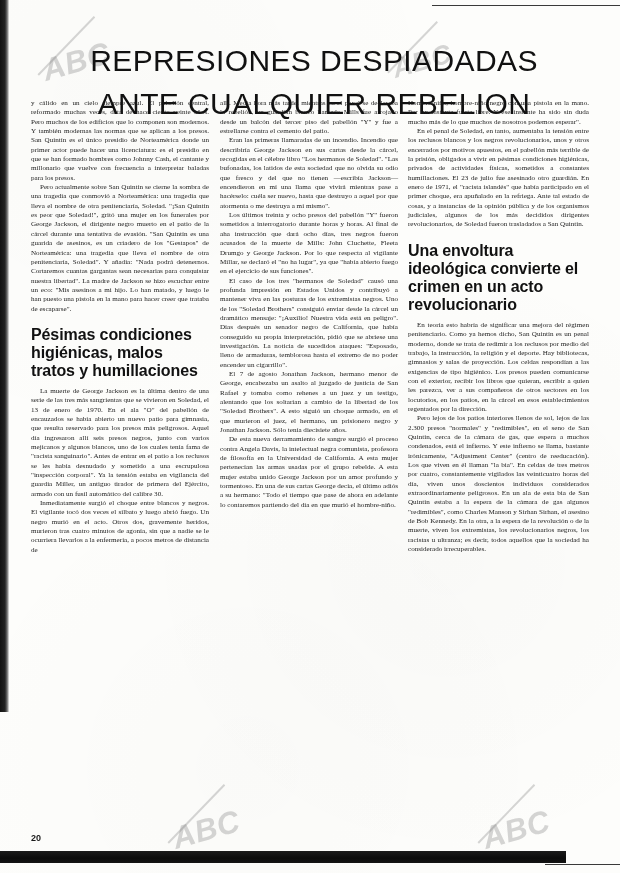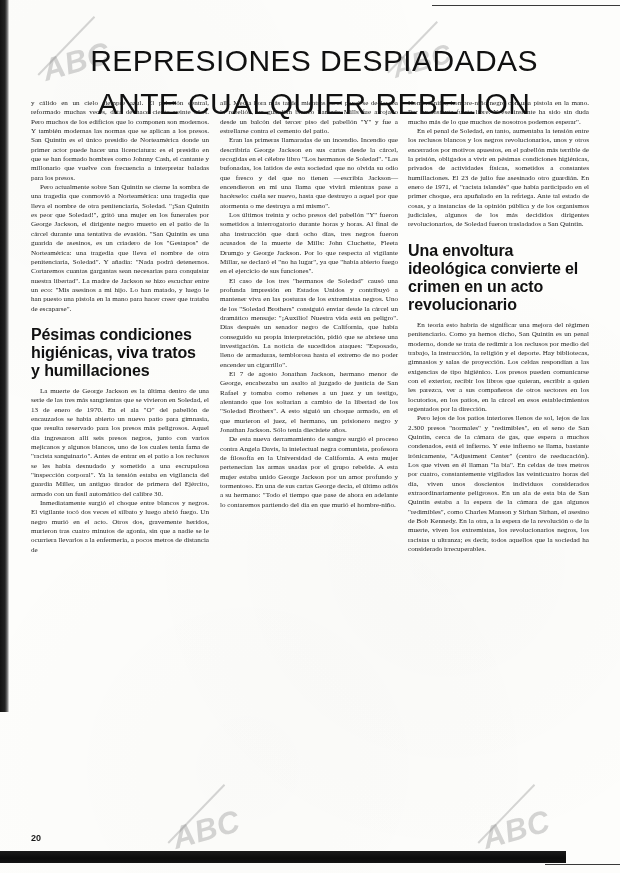--- a/index.html
+++ b/index.html
@@ -172,21 +172,21 @@
   <h1 id="headline">
     <span class="hl-line">REPRESIONES DESPIADADAS</span>
     <span class="hl-line">ANTE CUALQUIER REBELION</span>
   </h1>
 
   <div class="columns">
 
     <div class="col col-1">
       <p class="no-indent">y cálido en un cielo siempre azul. El pabellón central, reformado muchas veces, data de hace ciento veinte años. Pero muchos de los edificios que lo componen son modernos. Y también modernas las normas que se aplican a los presos. San Quintín es el único presidio de Norteamérica donde un primer actor puede hacer una licenciatura: es el presidio en que se han formado hombres como Johnny Cash, el cantante y millonario que vuelve con frecuencia a interpretar baladas para los presos.</p>
       <p>Pero actualmente sobre San Quintín se cierne la sombra de una tragedia que conmovió a Norteamérica: una tragedia que lleva el nombre de otra penitenciaría, Soledad. "¡San Quintín es peor que Soledad!", gritó una mujer en los funerales por George Jackson, el dirigente negro muerto en el patio de la cárcel durante una tentativa de evasión. "San Quintín es una guarida de asesinos, es un criadero de los "Gestapos" de Norteamérica: una tragedia que lleva el nombre de otra penitenciaría, Soledad". Y añadía: "Nada podrá detenernos. Cortaremos cuantas gargantas sean necesarias para conquistar nuestra libertad". La madre de Jackson se hizo escuchar entre un eco: "Mis asesinos a mi hijo. Lo han matado, y luego le han puesto una pistola en la mano para hacer creer que trataba de escaparse".</p>
-      <h2 class="subhead">Pésimas condiciones higiénicas, viva tratos y humillaciones</h2>
+      <h2 class="subhead">Pésimas condiciones higiénicas, malos tratos y humillaciones</h2>
       <p>La muerte de George Jackson es la última dentro de una serie de las tres más sangrientas que se vivieron en Soledad, el 13 de enero de 1970. En el ala "O" del pabellón de encauzados se había abierto un nuevo patio para gimnasia, que resulta reservado para los presos más peligrosos. Aquel día ingresaron allí seis presos negros, junto con varios mejicanos y algunos blancos, uno de los cuales tenía fama de "racista sanguinario". Antes de entrar en el patio a los reclusos se les había desnudado y sometido a una escrupulosa "inspección corporal". Ya la tensión estaba en vigilancia del guardia Miller, un antiguo tirador de primera del Ejército, armado con un fusil automático del calibre 30.</p>
       <p>Inmediatamente surgió el choque entre blancos y negros. El vigilante tocó dos veces el silbato y luego abrió fuego. Un negro murió en el acto. Otros dos, gravemente heridos, murieron tras cuatro minutos de agonía, sin que a nadie se le ocurriera llevarlos a la enfermería, a pocos metros de distancia de</p>
     </div>
 
     <div class="col col-2">
       <p class="no-indent">allí. Media hora más tarde, mientras en el penal se declaraba la rebelión, un guardián blanco llamado Mills fue arrojado desde un balcón del tercer piso del pabellón "Y" y fue a estrellarse contra el cemento del patio.</p>
       <p>Eran las primeras llamaradas de un incendio. Incendio que describiría George Jackson en sus cartas desde la cárcel, recogidas en el célebre libro "Los hermanos de Soledad". "Las bufonadas, los latidos de esta sociedad que no olvida su odio que fresco y del que no tienen —escribía Jackson— encendieron en mí una llama que vivirá mientras pase a hacérselo: cuéla ser nuevo, hasta que destruyo a aquel por que atormenta o me destruya a mí mismo".</p>
       <p>Los últimos treinta y ocho presos del pabellón "Y" fueron sometidos a interrogatorio durante horas y horas. Al final de aha instrucción que dará ocho días, tres negros fueron acusados de la muerte de Mills: John Cluchette, Fleeta Drumgo y George Jackson. Por lo que respecta al vigilante Millar, se declaró el "no ha lugar", ya que "había abierto fuego en el ejercicio de sus funciones".</p>
       <p>El caso de los tres "hermanos de Soledad" causó una profunda impresión en Estados Unidos y contribuyó a mantener viva en las posturas de los extremistas negros. Uno de los "Soledad Brothers" consiguió enviar desde la cárcel un dramático mensaje: "¡Auxilio! Nuestra vida está en peligro". Días después un senador negro de California, que había conseguido su propia interpretación, pidió que se abriese una investigación. La noticia de sucedidos ataques: "Esposado, lleno de armaduras, temblorosa hasta el extremo de no poder encender un cigarrillo".</p>
       <p>El 7 de agosto Jonathan Jackson, hermano menor de George, encabezaba un asalto al juzgado de justicia de San Rafael y tomaba como rehenes a un juez y un testigo, alentando que los soltarían a cambio de la libertad de los "Soledad Brothers". A esto siguió un choque armado, en el que murieron el juez, el hermano, un prisionero negro y Jonathan Jackson. Sólo tenía diecisiete años.</p>

